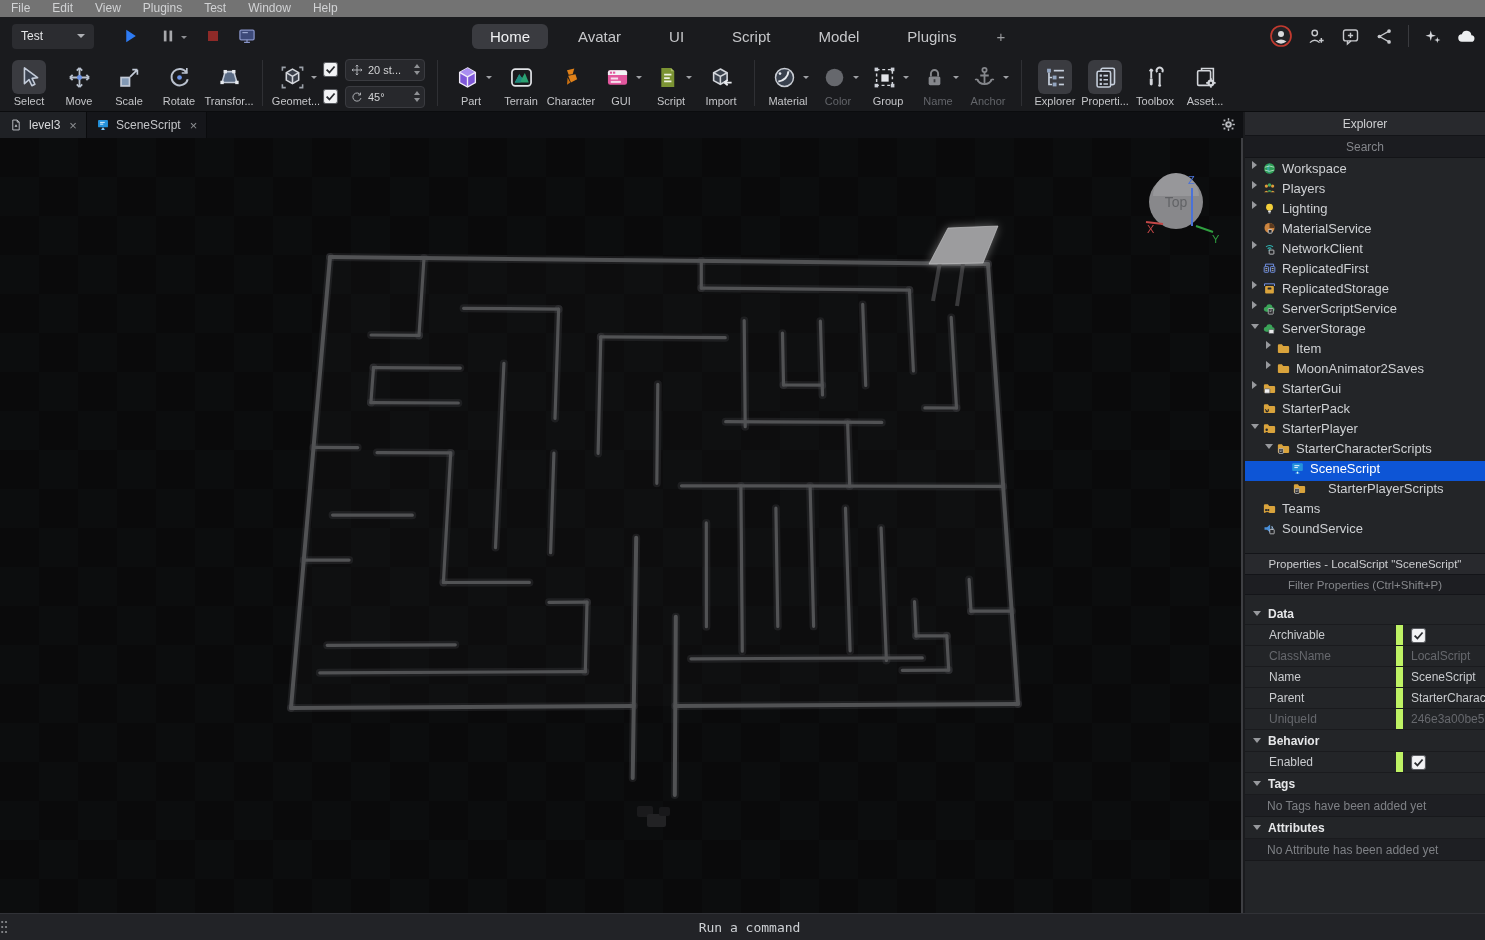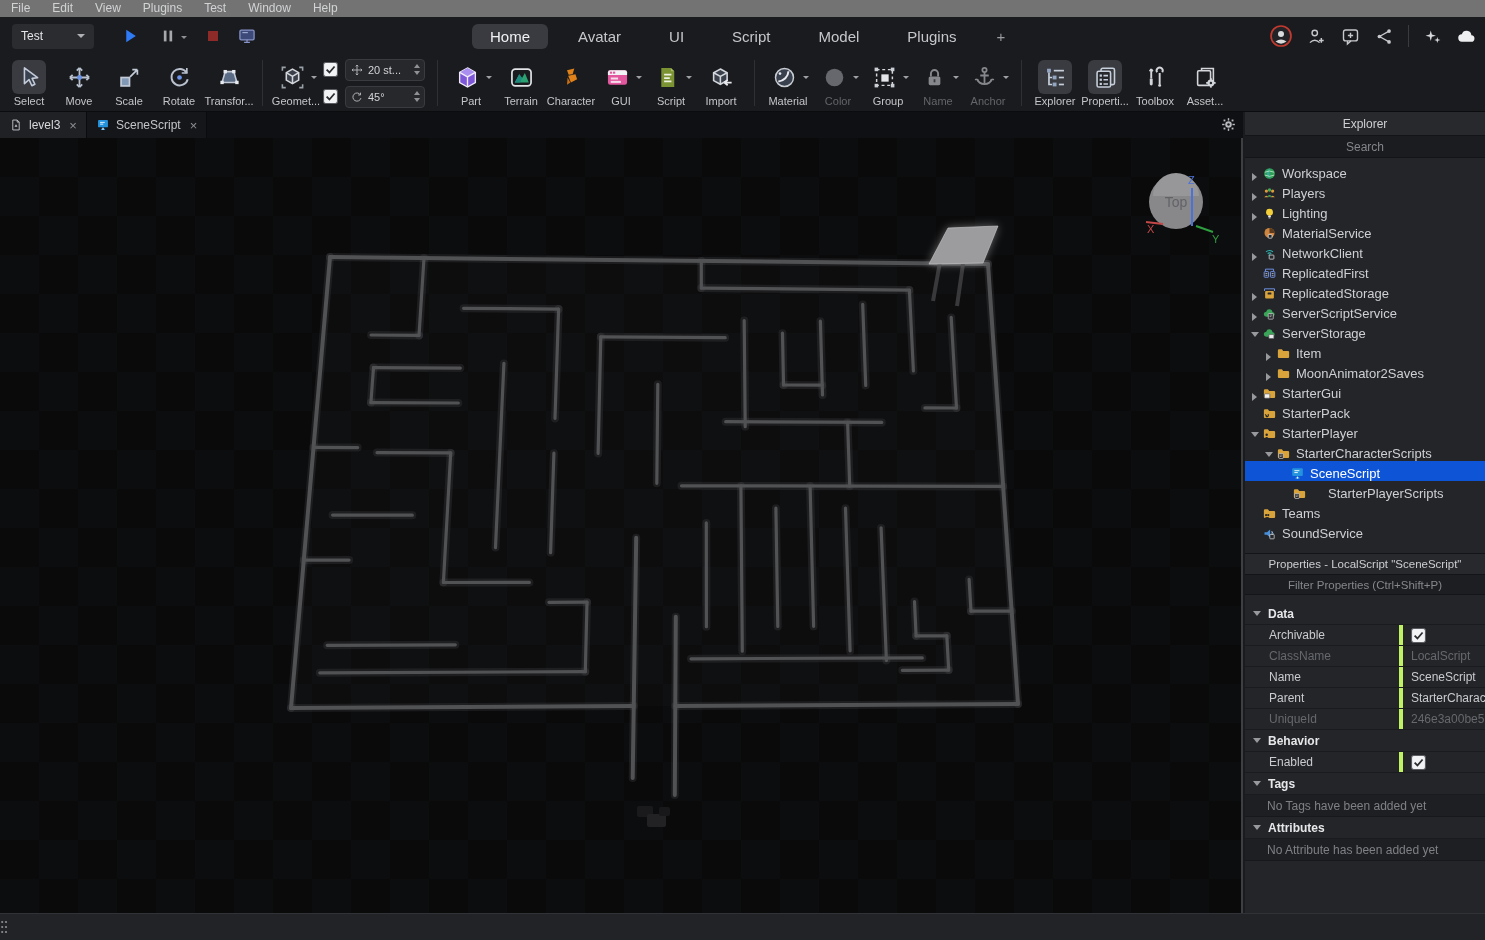--- a/index.html
+++ b/index.html
@@ -69,37 +69,37 @@
   .rightpanel{position:absolute;left:1245px;top:112px;width:240px;height:801px;background:#232528;
               display:flex;flex-direction:column;overflow:hidden;}
   .panelhead{height:24px;flex:none;background:#28292d;border-bottom:1px solid #131418;display:flex;
              align-items:center;justify-content:center;font-size:12px;color:#cdced1;}
   .panelhead.props{height:22px;font-size:11.5px;border-top:1px solid #131418;}
   .searchwrap{height:22px;flex:none;background:#1b1c20;border-bottom:1px solid #131417;}
   input{font-family:inherit;text-align:center;}
   .searchwrap input{width:100%;height:100%;background:transparent;border:none;outline:none;color:#d5d6d8;font-size:12px;padding:0 8px;}
   .searchwrap input::placeholder{color:#83858a;opacity:1;}
   .tree{flex:none;padding:3px 0 12px 0;font-size:13px;}
-  .trow{height:20px;display:flex;align-items:flex-end;color:#ced0d3;white-space:nowrap;}
+  .trow{height:20px;display:flex;align-items:flex-start;color:#ced0d3;white-space:nowrap;}
   .trow.selected{background:#0d55d6;color:#ffffff;}
   .tarrow{width:11px;flex:none;display:flex;justify-content:center;}
   .tarrow i{width:0;height:0;border:4px solid transparent;display:block;}
   .tarrow .c{border-left:5px solid #97999d;margin-left:4px;}
   .tarrow .e{border-top:5px solid #97999d;margin-top:3px;}
   .ticon{width:15px;height:15px;margin:0 5px 0 2px;flex:none;}
   .ticon svg{width:15px;height:15px;display:block;}
   .filterwrap{height:20px;flex:none;background:#1d1e22;border-bottom:1px solid #141519;}
   .filterwrap input{width:100%;height:100%;background:transparent;border:none;outline:none;color:#b9bbbe;font-size:11.5px;padding:0 8px;}
   .filterwrap input::placeholder{color:#85878b;opacity:1;}
   .sechead{height:22px;display:flex;align-items:center;font-weight:bold;color:#e6e7e9;font-size:12px;
            border-bottom:1px solid #1a1b1e;gap:7px;padding-left:8px;}
   .sechead i{width:0;height:0;border:4px solid transparent;border-top:5px solid #97999d;display:block;margin-top:3px;}
   .sec1{margin-top:8px;}
   .prow{height:21px;display:flex;border-bottom:1px solid #1a1b1e;font-size:12px;align-items:stretch;}
-  .plabel{width:158px;flex:none;padding-left:24px;display:flex;align-items:center;color:#c9cbce;border-right:4px solid #bef264;}
+  .plabel{width:158px;flex:none;padding-left:24px;display:flex;align-items:center;color:#c9cbce;border-right:7px solid #bef264;}
   .pvalue{flex:1;padding-left:8px;display:flex;align-items:center;color:#c9cbce;overflow:hidden;white-space:nowrap;text-align:center;}
   .pvalue .chk{margin-top:1px;}
   .dim{color:#66686d !important;}
   .emptyrow{height:22px;background:#1e1f23;color:#7e8085;font-size:12px;display:flex;align-items:center;
             padding-left:22px;border-bottom:1px solid #17181b;}
   
   .commandbar{position:absolute;left:0;top:913px;width:1485px;height:27px;background:#222327;
               border-top:1px solid #313237;display:flex;align-items:center;}
   .grip{width:8px;height:24px;margin-left:0px;flex:none;}
   .grip svg{width:8px;height:24px;}
@@ -1001,14 +1001,15 @@
 
   <div class="commandbar">
     <span class="grip"><svg viewBox="0 0 8 24" fill="#8e9093">
           <circle cx="2.2" cy="7" r="1.1"></circle>
           <circle cx="2.2" cy="12" r="1.1"></circle>
           <circle cx="2.2" cy="17" r="1.1"></circle>
           <circle cx="6" cy="7" r="1.1"></circle>
           <circle cx="6" cy="12" r="1.1"></circle>
           <circle cx="6" cy="17" r="1.1"></circle>
         </svg></span>
+    <input class="cmd" placeholder="Run a command" style="">
   </div>
 </div>
 
 </body></html>

